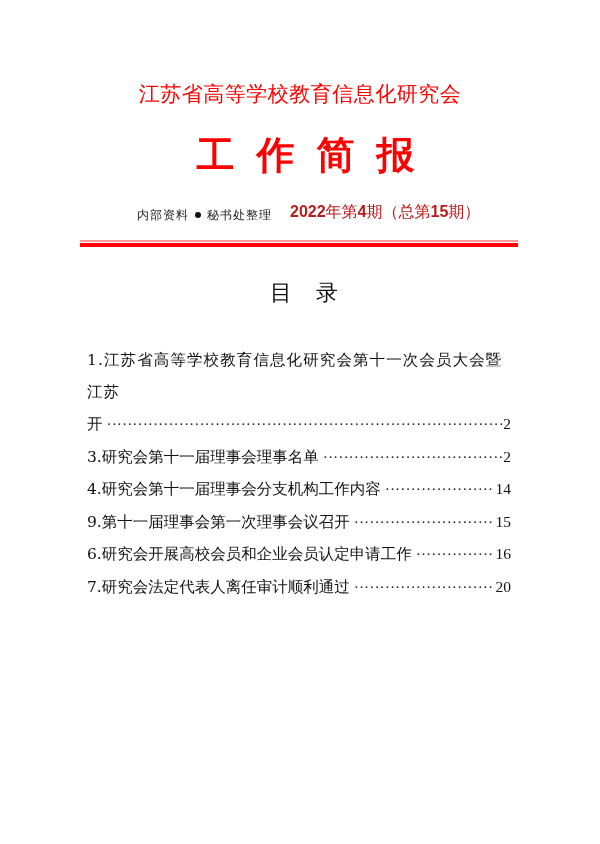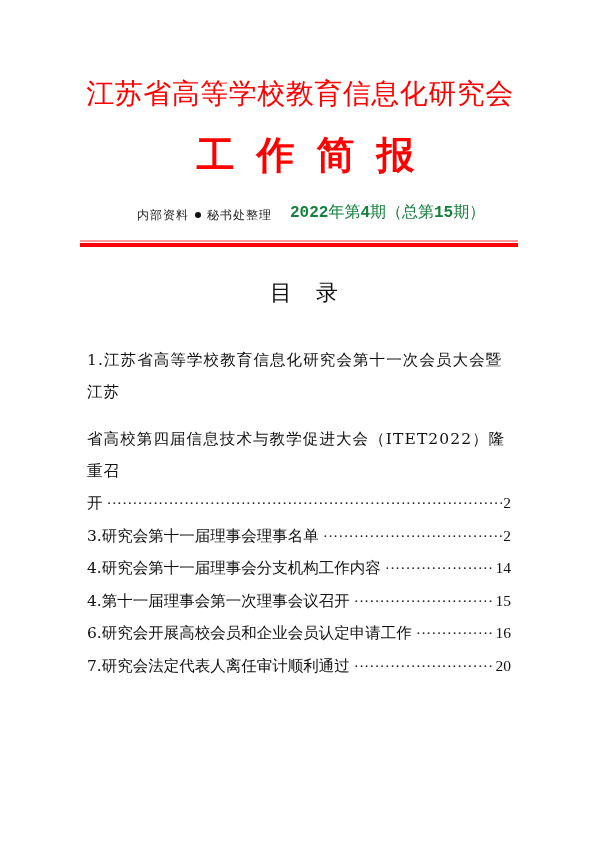--- a/index.html
+++ b/index.html
@@ -1,32 +1,32 @@
 <!DOCTYPE html>
 <html><head>
 <meta charset="utf-8">
 <style>
   html, body { margin: 0; padding: 0; background: #ffffff; }
   body { width: 600px; height: 844px; position: relative; overflow: hidden;
          font-family: "DejaVu Serif", "Liberation Serif", serif; color: #111; }
   .page { position: absolute; left: 0; top: 0; width: 600px; height: 844px; background: #fff; }
   .org-title { position: absolute; left: 0; width: 600px; top: 76px; text-align: center;
-               font-size: 28px; color: #ff0000; letter-spacing: 0.5px; line-height: 36px;
+               font-size: 21px; color: #ff0000; letter-spacing: 0.5px; line-height: 36px;
                font-family: "DejaVu Serif", serif; }
   .brief-title { position: absolute; left: 0; width: 600px; top: 132px; text-align: center;
                  font-size: 38px; color: #ff0000; font-weight: bold; letter-spacing: 22px;
                  line-height: 46px; padding-left: 33px; box-sizing: border-box;
                  font-family: "DejaVu Sans", sans-serif; }
   .meta-row { position: absolute; top: 202px; left: 0; width: 600px; height: 24px; }
   .meta-left { position: absolute; left: 137px; top: 5px; font-size: 12px; color: #222;
                letter-spacing: 1px; font-family: "DejaVu Serif", serif; }
   .meta-left .dot { display: inline-block; width: 6px; height: 6px; border-radius: 50%;
                     background: #111; vertical-align: middle; margin: 0 6px 2px 6px; }
-  .meta-right { position: absolute; left: 290px; top: 0; font-size: 16px; color: #15803d;
-                font-family: Liberation Mono, monospace; }
+  .meta-right { position: absolute; left: 290px; top: 0; font-size: 16px; color: #b91c1c;
+                font-family: Liberation Sans, sans-serif; }
   .meta-right b { font-weight: bold; }
   .rule-thin { position: absolute; left: 80px; width: 438px; top: 240px; height: 2px; background: #ff9a9a; }
   .rule-thick { position: absolute; left: 80px; width: 438px; top: 243px; height: 4px; background: #ff0000; }
   .toc-heading { position: absolute; left: 0; width: 600px; top: 278px; text-align: center;
                  font-size: 22px; letter-spacing: 24px; padding-left: 32px; box-sizing: border-box;
                  color: #111; font-family: "DejaVu Sans", sans-serif; line-height: 30px; }
   .toc { position: absolute; left: 87px; top: 329px; width: 424px; }
   .toc-item { position: relative; font-size: 15.5px; line-height: 31.5px; color: #111;
               font-family: "DejaVu Serif", serif; }
   .toc-item.multi .text { display: block; letter-spacing: 1.1px; margin-top: 16px; }
@@ -55,21 +55,20 @@
   </div>
 
   <div class="rule-thin"></div>
   <div class="rule-thick"></div>
 
   <div class="toc-heading">目录</div>
 
   <div class="toc">
     <div class="toc-item multi">
       <span class="text">1.江苏省高等学校教育信息化研究会第十一次会员大会暨江苏</span>
-      <span class="text">省高校第四届信息技术与教学促进大会（ITET2022）隆重召</span>
       <div class="toc-line">
         <span class="label">开</span>
         <span class="leader"></span>
         <span class="page-num">2</span>
       </div>
     </div>
     <div class="toc-item">
       <div class="toc-line">
         <span class="label">3.研究会第十一届理事会理事名单</span>
         <span class="leader"></span>
@@ -78,21 +77,21 @@
     </div>
     <div class="toc-item">
       <div class="toc-line">
         <span class="label">4.研究会第十一届理事会分支机构工作内容</span>
         <span class="leader"></span>
         <span class="page-num">14</span>
       </div>
     </div>
     <div class="toc-item">
       <div class="toc-line">
-        <span class="label">4.第十一届理事会第一次理事会议召开</span>
+        <span class="label">9.第十一届理事会第一次理事会议召开</span>
         <span class="leader"></span>
         <span class="page-num">15</span>
       </div>
     </div>
     <div class="toc-item">
       <div class="toc-line">
         <span class="label">6.研究会开展高校会员和企业会员认定申请工作</span>
         <span class="leader"></span>
         <span class="page-num">16</span>
       </div>

